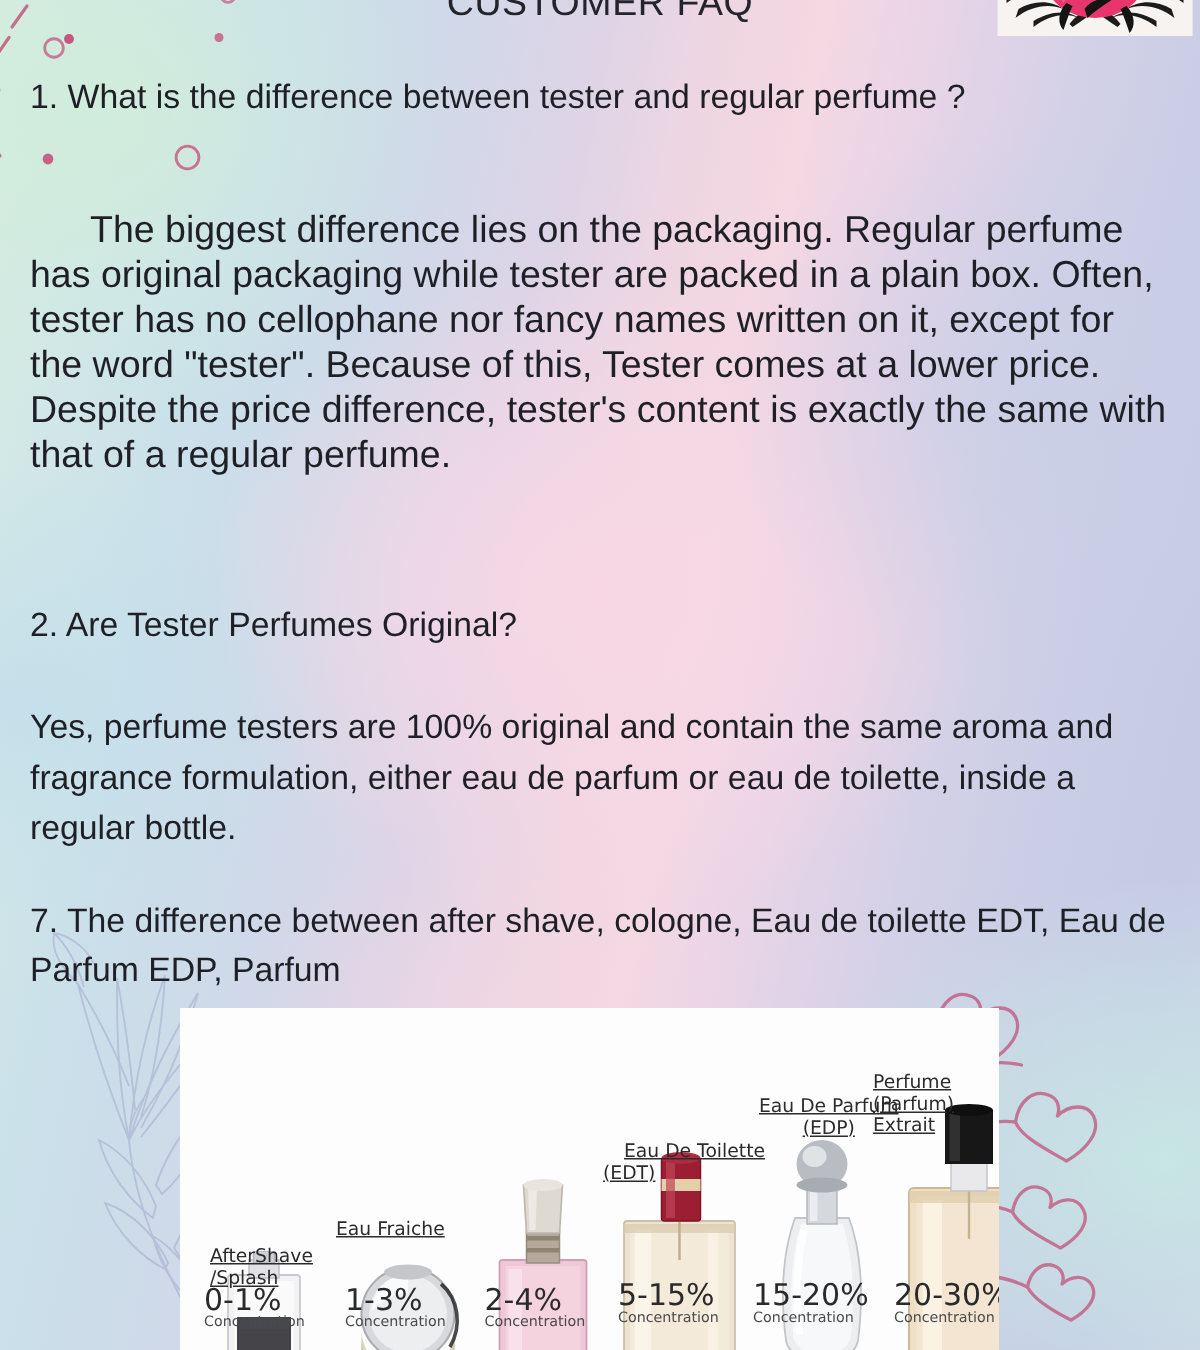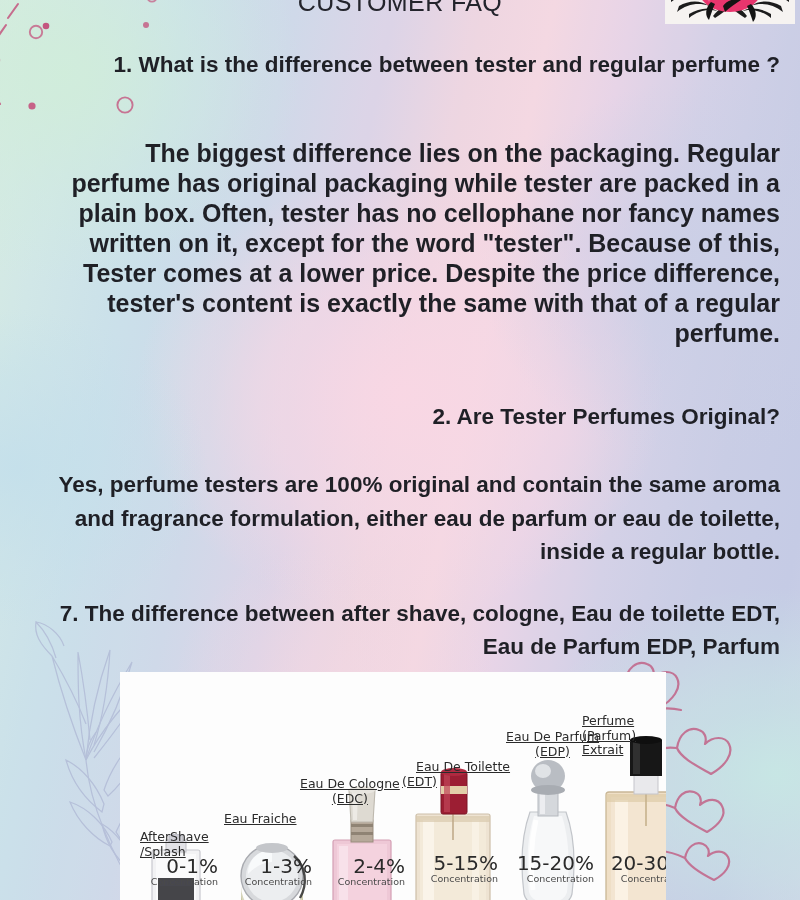--- a/index.html
+++ b/index.html
@@ -71,41 +71,41 @@
   }
   #floral-badge svg{display:block;}
   
   .content{position:absolute;left:0;top:0;width:800px;}
   .title{
     position:absolute;left:0;top:-12px;width:800px;text-align:center;
     font-size:25px;letter-spacing:.4px;color:#23242c;font-weight:400;
     white-space:nowrap;
   }
   .qtext{
-    position:absolute;width:760px;left:20px;text-align:right;
-    color:#1f2026;font-weight:700;
+    position:absolute;width:760px;left:20px;text-align:left;
+    color:#1f2026;font-weight:400;
   }
   #q1{top:48px;font-size:22.5px;line-height:34px;}
   #a1{top:138px;font-size:25px;line-height:30px;text-indent:0;}
   #a1 .indent{padding-left:40px;}
   #q2{top:400px;font-size:22.5px;line-height:34px;}
   #a2{top:468px;font-size:22.5px;line-height:33.5px;}
   #q3{top:597px;font-size:22.5px;line-height:33px;}
   
   #infographic{
     position:absolute;left:120px;top:672px;width:546px;height:232px;
     background:#fdfdfd;overflow:hidden;
   }
   .ig-label{
     position:absolute;color:#2b2b2b;font-size:12.5px;line-height:14.5px;
     font-family:"DejaVu Sans","Liberation Sans",sans-serif;
     white-space:nowrap;text-align:left;text-decoration:underline;
   }
   .ig-conc{
-    position:absolute;text-align:right;white-space:nowrap;
+    position:absolute;text-align:left;white-space:nowrap;
   }
   .ig-conc .pct{
     display:block;font-size:20px;line-height:20px;color:#2a2a2a;
     font-family:"DejaVu Sans","Liberation Sans",sans-serif;
   }
   .ig-conc .cw{
     display:block;font-size:9.5px;line-height:12px;color:#4a4a4a;
     font-family:"DejaVu Sans","Liberation Sans",sans-serif;
   }
   .bottle{position:absolute;}
@@ -318,24 +318,20 @@
       <ellipse cx="46" cy="6" rx="16" ry="4" fill="#0f0f0f"></ellipse>
     </svg>
 
     <div class="ig-label" style="left:20px;top:158px;">
       <div>AfterShave</div>
       <div>/Splash</div>
     </div>
     <div class="ig-label" style="left:104px;top:140px;">
       <div>Eau Fraiche</div>
     </div>
-    <div class="ig-label" style="left:180px;top:105px;">
-      <div>Eau De Cologne</div>
-      <div style="text-align:center">(EDC)</div>
-    </div>
     <div class="ig-label" style="left:296px;top:88px;">
       <div>Eau De Toilette</div>
       <div style="margin-left:-14px">(EDT)</div>
     </div>
     <div class="ig-label" style="left:386px;top:58px;">
       <div>Eau De Parfum</div>
       <div style="text-align:center">(EDP)</div>
     </div>
     <div class="ig-label" style="left:462px;top:42px;">
       <div>Perfume</div>

